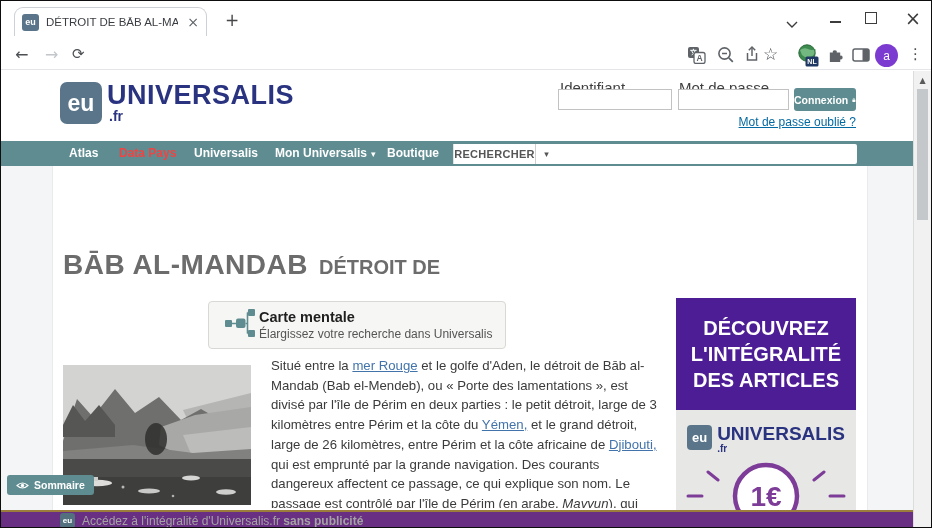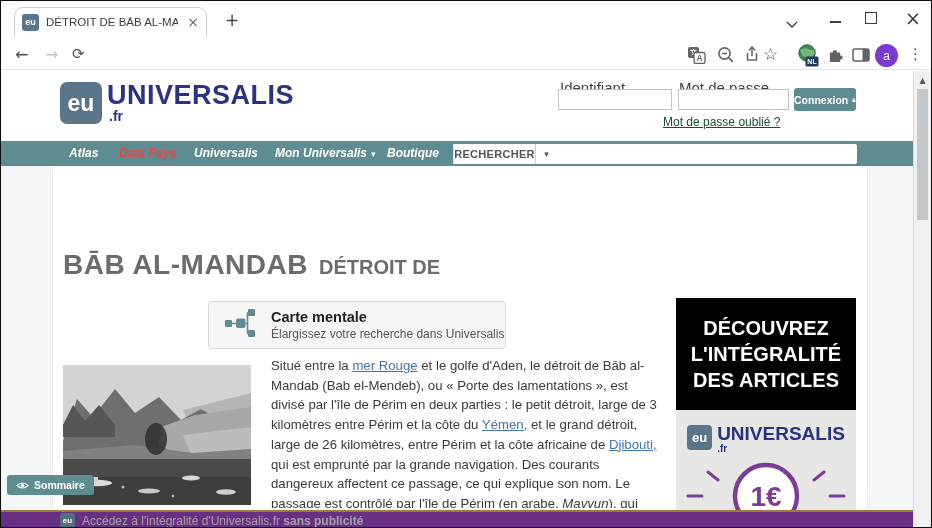--- a/index.html
+++ b/index.html
@@ -60,54 +60,54 @@
     color:#fff; font-size:23px; font-weight:bold; display:flex; align-items:center; justify-content:center; }
   .logo-name { left:106px; top:79px; font-size:27px; font-weight:bold; color:#2a3380; letter-spacing:.5px; }
   .logo-fr { left:108px; top:107px; font-size:14px; font-weight:bold; color:#2a3380; }
   .login-lbl { font-size:15px; color:#3f3f3f; }
   .lbl-id { left:559px; top:78px; } .lbl-pw { left:678px; top:78px; }
   .login-inp { position:absolute; top:88px; height:21px; border:1px solid #c2c2c2; background:#fff; font-size:12px; padding:0 5px; }
   .inp-id { left:557px; width:114px; } .inp-pw { left:677px; width:111px; }
   .btn-connex { position:absolute; left:793px; top:87px; width:62px; height:23px; background:#5e8c90; border:none;
     border-radius:3px; color:#fff; font-size:10.5px; font-weight:bold; display:flex; align-items:center; justify-content:center; gap:4px;
     font-family:"Liberation Sans",sans-serif; }
-  .forgot { left:662px; top:114px; width:193px; text-align:left; font-size:12px; color:#14532d; text-decoration:underline; }
+  .forgot { left:662px; top:114px; width:193px; text-align:right; font-size:12px; color:#0369a1; text-decoration:underline; }
 
   
   .mainnav { position:absolute; top:140px; left:0; width:912px; height:25px; background:#5e8c90; }
-  .nav-item { position:absolute; top:140px; height:42px; line-height:25px; color:#fff; font-size:12px; font-weight:bold;font-style:italic; }
+  .nav-item { position:absolute; top:140px; height:42px; line-height:25px; color:#fff; font-size:12px; font-weight:bold; }
   .ni-0 { left:68px; } .ni-1 { left:118px; } .ni-2 { left:193px; } .ni-3 { left:274px; } .ni-4 { left:386px; }
   .nav-caret { font-size:9px; margin-left:4px; font-weight:normal; }
   .search-wrap { position:absolute; left:452px; top:143px; width:404px; height:20px; background:#fff; border-radius:2px; display:flex; }
   .search-inp { flex:1; border:none; outline:none; font-size:11px; padding:0 9px; color:#333; font-family:"Liberation Sans",sans-serif; }
   .search-inp::placeholder { color:#9b9fa3; }
   .search-btn { width:82px; background:#fff; border:none; border-left:1px solid #e2e2e2; font-size:11px; font-weight:bold;
     color:#555; letter-spacing:.3px; font-family:"Liberation Sans",sans-serif; }
   .search-caret { width:22px; background:#fff; border:none; border-left:1px solid #cfcfcf; color:#555; font-size:9px; }
 
   
   .gutter-left { left:0; top:165px; width:52px; height:363px; background:#f4f5f6; border-right:1px solid #e9eaeb; }
   .gutter-right { left:866px; top:165px; width:46px; height:363px; background:#f4f5f6; border-left:1px solid #e9eaeb; }
   .page-title { left:62px; top:244px; white-space:nowrap; }
   .pt-main { font-size:28px; font-weight:bold; color:#6c6c6c; letter-spacing:.5px; }
   .pt-sub { font-size:20px; font-weight:bold; color:#6c6c6c; margin-left:11px; }
   .mindmap-card { left:207px; top:300px; width:298px; height:48px; background:#f6f6f4; border:1px solid #d8d8d5;
     border-radius:4px; display:flex; align-items:center; }
   .mm-icon { margin-left:15px; }
-  .mm-texts { margin-left:15px; }
+  .mm-texts { margin-left:3px; }
   .mm-title { font-size:14.5px; font-weight:bold; color:#1f1f1f; }
   .mm-sub { font-size:12px; color:#555; margin-top:2px; }
   .photo { left:62px; top:364px; width:188px; height:140px; }
   .para { left:270px; top:355px; width:394px; height:152px; overflow:hidden;
     font-size:13.2px; line-height:19.7px; color:#3b3b3b; }
   .para a.ilink { color:#4273ab; text-decoration:underline; }
   .para em { font-style:italic; }
 
   
-  .ad-purple { left:675px; top:297px; width:180px; height:112px; background:#000000; color:#fff;
+  .ad-purple { left:675px; top:297px; width:180px; height:112px; background:#4c1d95; color:#fff;
     display:flex; align-items:center; justify-content:center; text-align:center;
     font-size:20px; font-weight:bold; line-height:26px; padding:0 16px; }
   .ad-grey { left:675px; top:409px; width:180px; height:119px; background:#e7e7e5; }
   .ad-logo-row { display:flex; align-items:flex-start; justify-content:center; margin-top:15px; }
   .ad-eu { width:25px; height:25px; border-radius:4px; background:#5a7589; color:#fff; font-size:13px; font-weight:bold;
     display:flex; align-items:center; justify-content:center; }
   .ad-logo-texts { margin-left:5px; }
   .ad-logo-name { font-size:19px; font-weight:bold; color:#2a3380; line-height:18px; }
   .ad-logo-fr { font-size:10px; font-weight:bold; color:#2a3380; }
   .ad-badge { display:flex; justify-content:center; margin-top:4px; }

